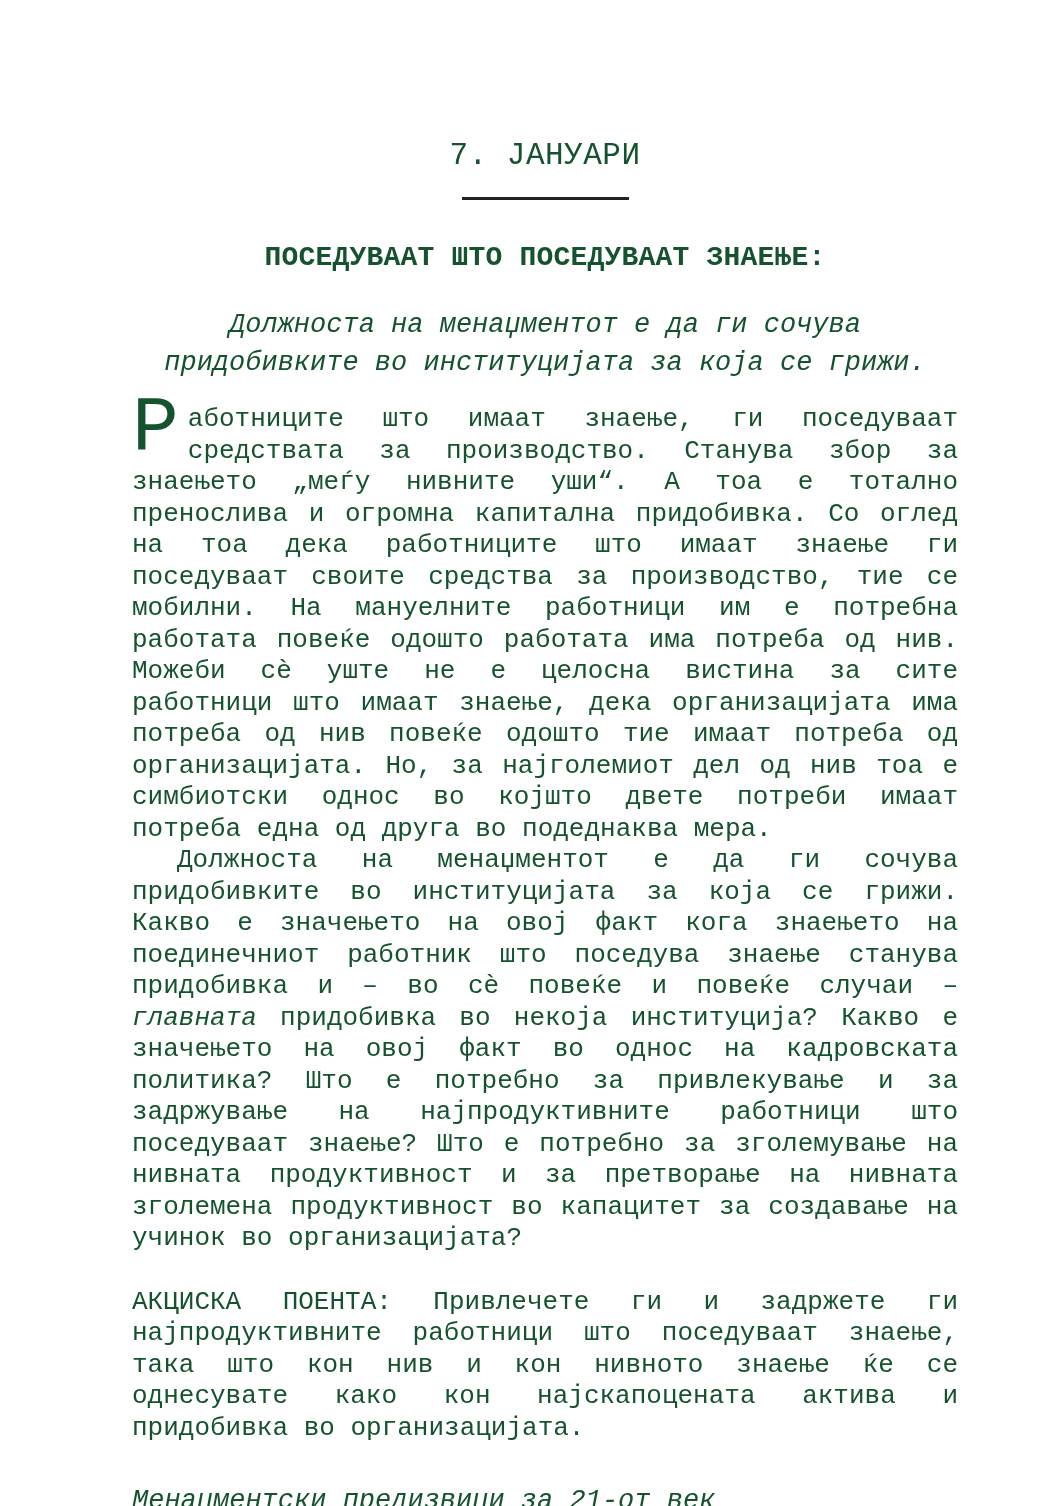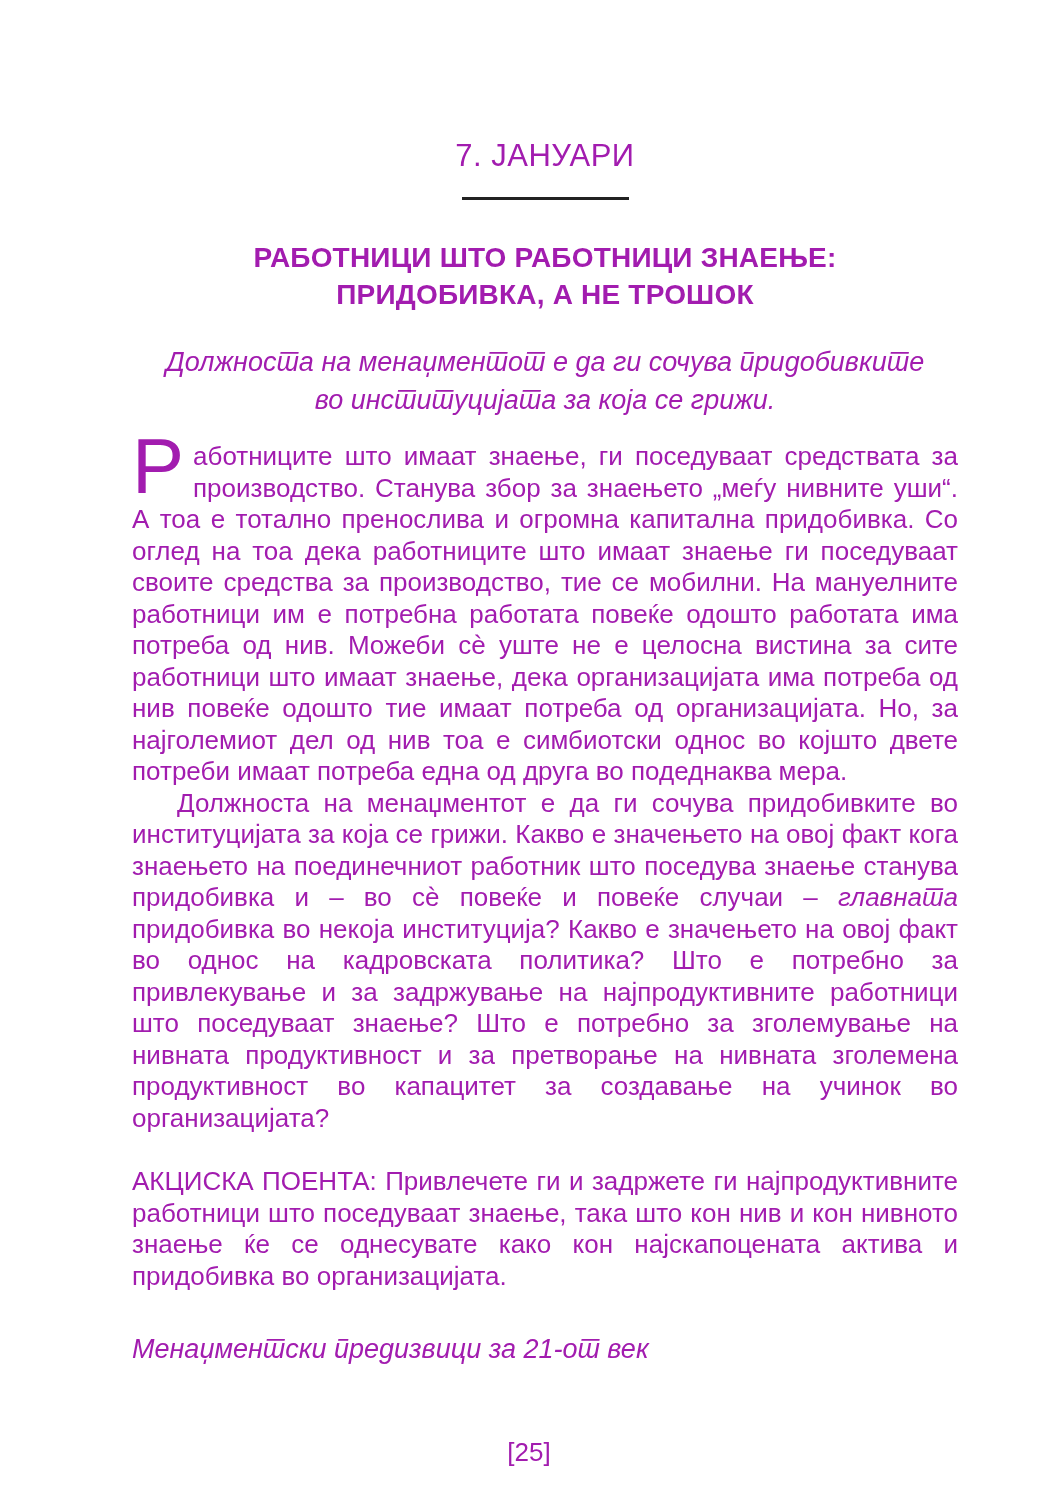--- a/index.html
+++ b/index.html
@@ -6,22 +6,22 @@
     margin: 0;
     padding: 0;
     background: #ffffff;
   }
   .page {
     position: relative;
     width: 1058px;
     height: 1506px;
     margin: 0 auto;
     background: #ffffff;
-    color: #a21caf;
-    font-family: Liberation Sans, sans-serif;
+    color: #14532d;
+    font-family: Liberation Mono, monospace;
     box-sizing: border-box;
     padding: 138px 100px 0 132px;
     overflow: hidden;
   }
   .chapter-title {
     margin: 0;
     font-size: 31px;
     font-weight: normal;
     line-height: 36px;
     text-align: center;
@@ -92,27 +92,26 @@
 </style>
 </head>
 <body>
 
 <div class="page">
 
   <h1 class="chapter-title">7. ЈАНУАРИ</h1>
 
   <div class="title-rule"></div>
 
-  <h2 class="section-heading"><span>РАБОТНИЦИ ШТО РАБОТНИЦИ ЗНАЕЊЕ:</span><br><span>ПРИДОБИВКА, А НЕ ТРОШОК</span></h2>
+  <h2 class="section-heading"><span>ПОСЕДУВААТ ШТО ПОСЕДУВААТ ЗНАЕЊЕ:</span><br></h2>
 
   <p class="epigraph">Должноста на менаџментот е да ги сочува придобивките во институцијата за која се грижи.</p>
 
   <p class="body-para first-para"><span class="dropcap">Р</span><span>аботниците што имаат знаење, ги поседуваат средствата за производство. Станува збор за знаењето „меѓу нивните уши“. А тоа е тотално пренослива и огромна капитална придобивка. Со оглед на тоа дека работниците што имаат знаење ги поседуваат своите средства за производство, тие се мобилни. На мануелните работници им е потребна работата повеќе одошто работата има потреба од нив. Можеби сѐ уште не е целосна вистина за сите работници што имаат знаење, дека организацијата има потреба од нив повеќе одошто тие имаат потреба од организацијата. Но, за најголемиот дел од нив тоа е симбиотски однос во којшто двете потреби имаат потреба една од друга во подеднаква мера.</span></p>
 
   <p class="body-para indent"><span>Должноста на менаџментот е да ги сочува придобивките во институцијата за која се грижи. Какво е значењето на овој факт кога знаењето на поединечниот работник што поседува знаење станува придобивка и – во сѐ повеќе и повеќе случаи – </span><em>главната</em><span> придобивка во некоја институција? Какво е значењето на овој факт во однос на кадровската политика? Што е потребно за привлекување и за задржување на најпродуктивните работници што поседуваат знаење? Што е потребно за зголемување на нивната продуктивност и за претворање на нивната зголемена продуктивност во капацитет за создавање на учинок во организацијата?</span></p>
 
   <p class="body-para action-point"><span>АКЦИСКА ПОЕНТА:</span><span> Привлечете ги и задржете ги најпродуктивните работници што поседуваат знаење, така што кон нив и кон нивното знаење ќе се однесувате како кон најскапоцената актива и придобивка во организацијата.</span></p>
 
   <p class="source-line">Менаџментски предизвици за 21-от век</p>
 
-  <p class="page-number">[25]</p>
 
 </div>
 
 </body></html>

